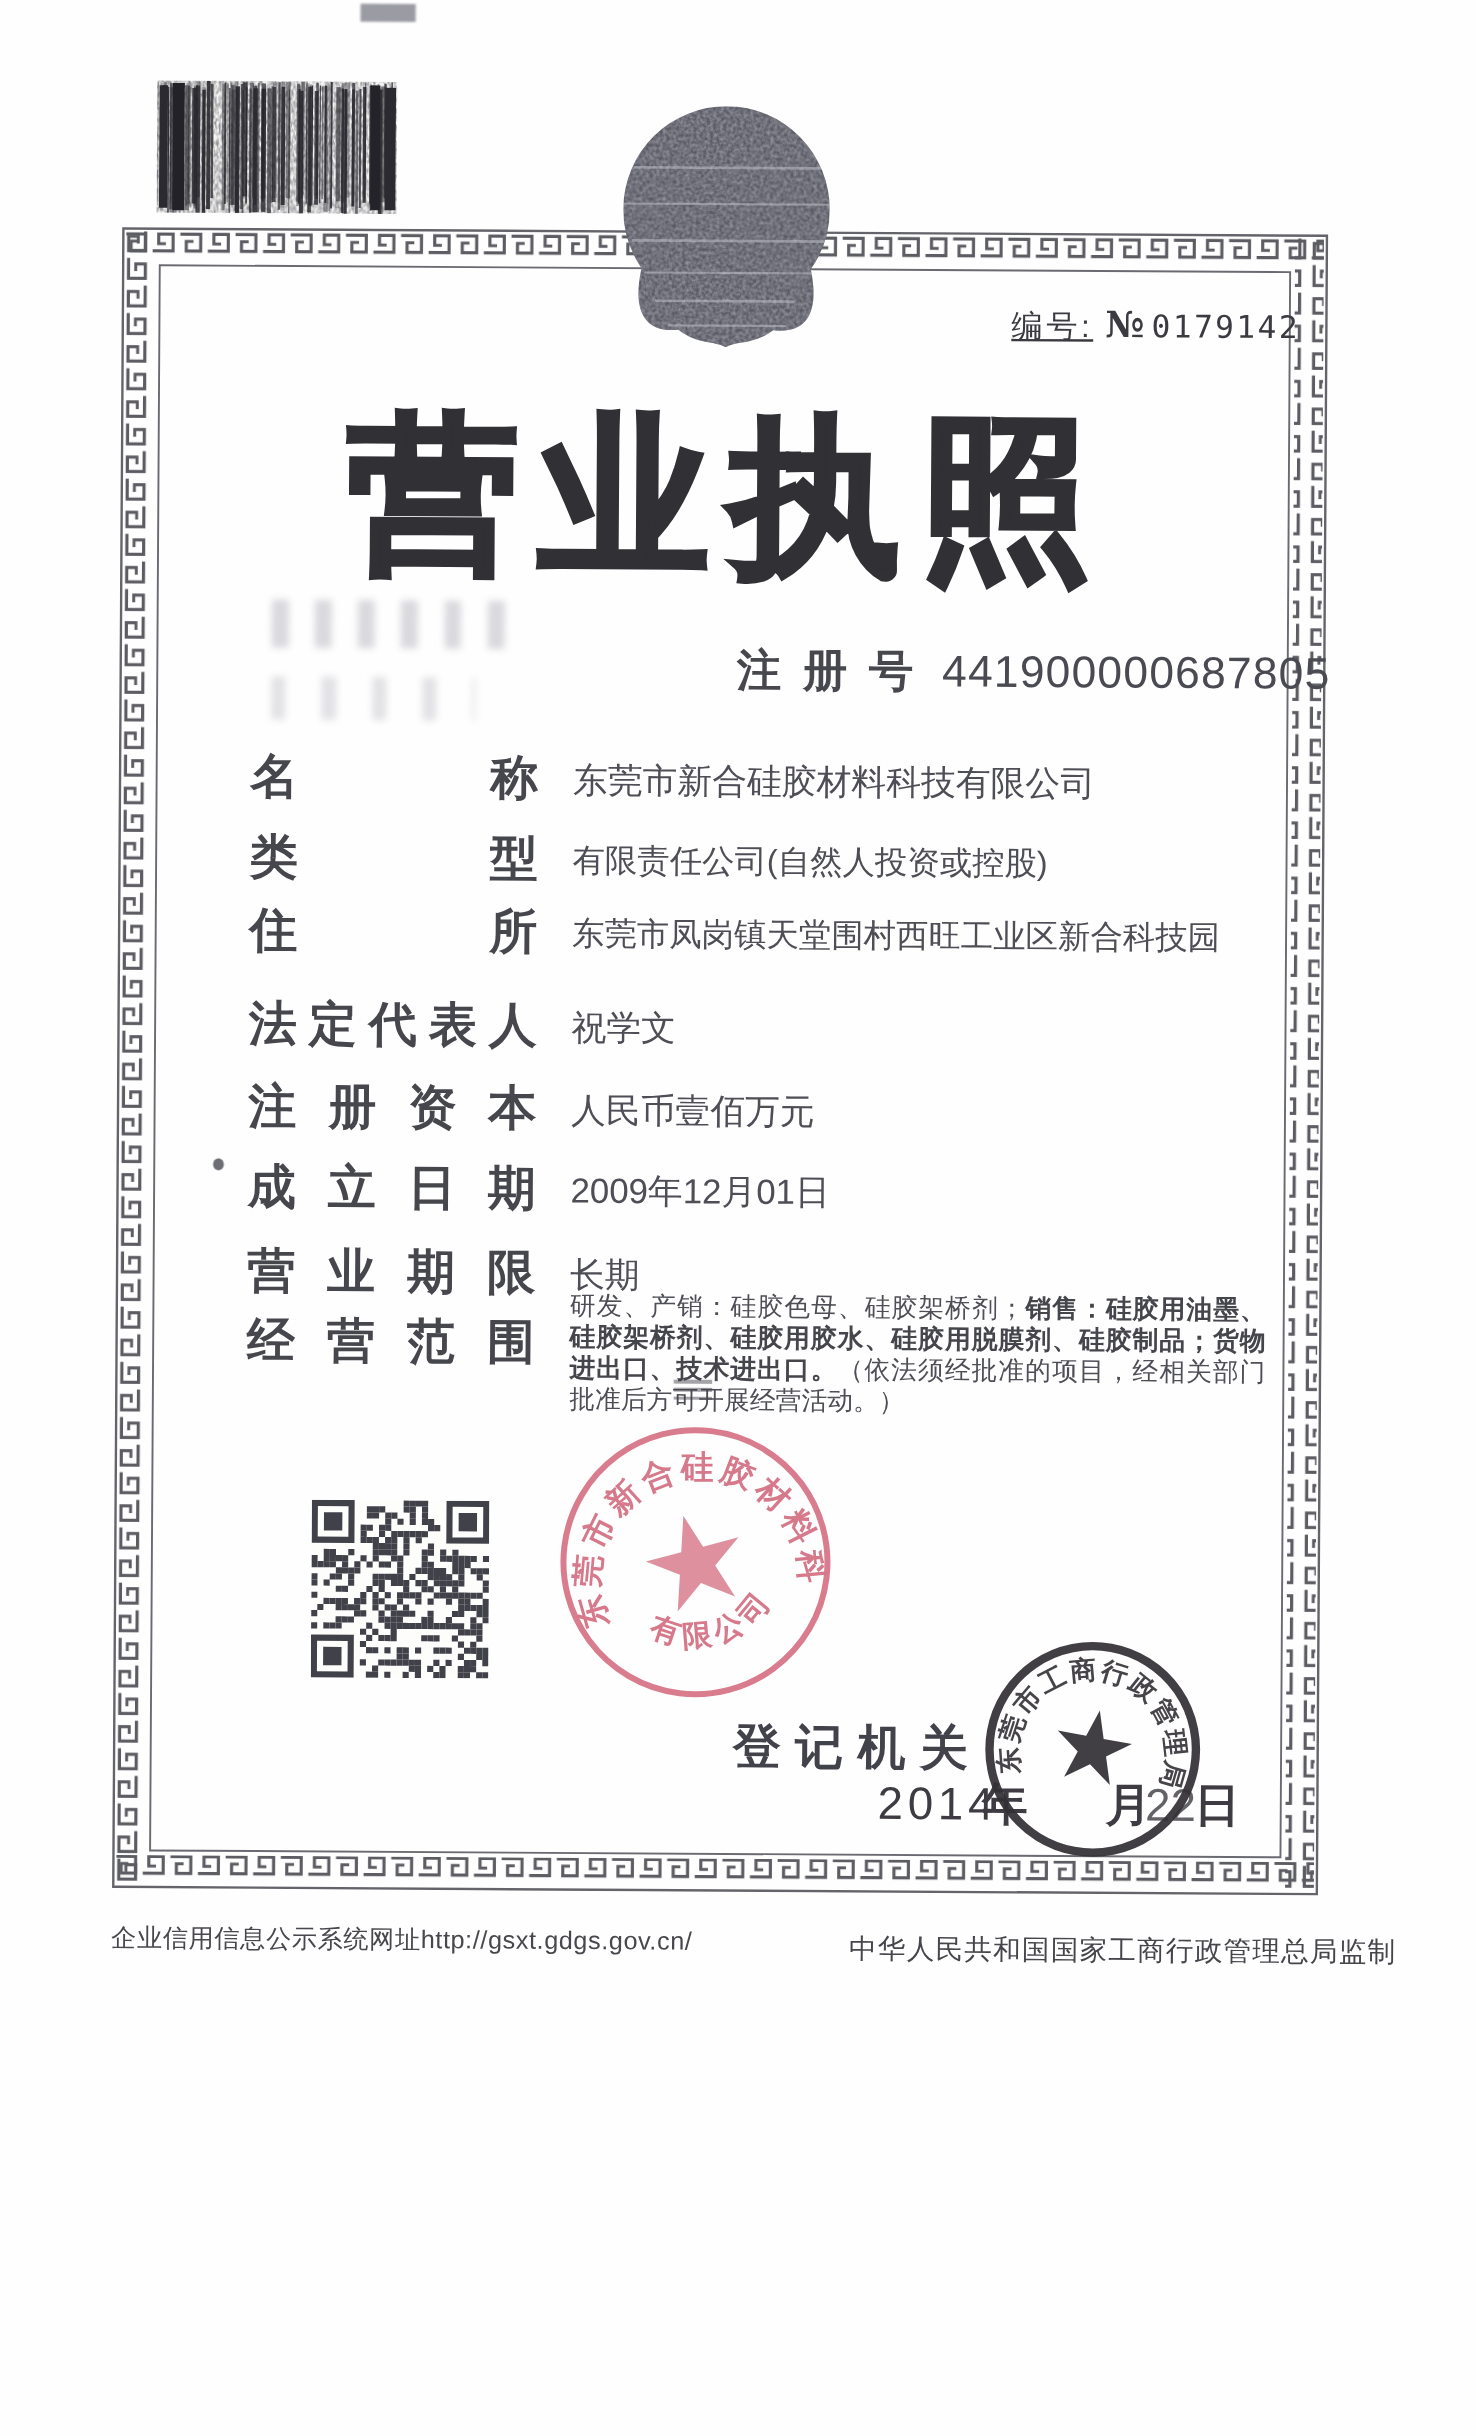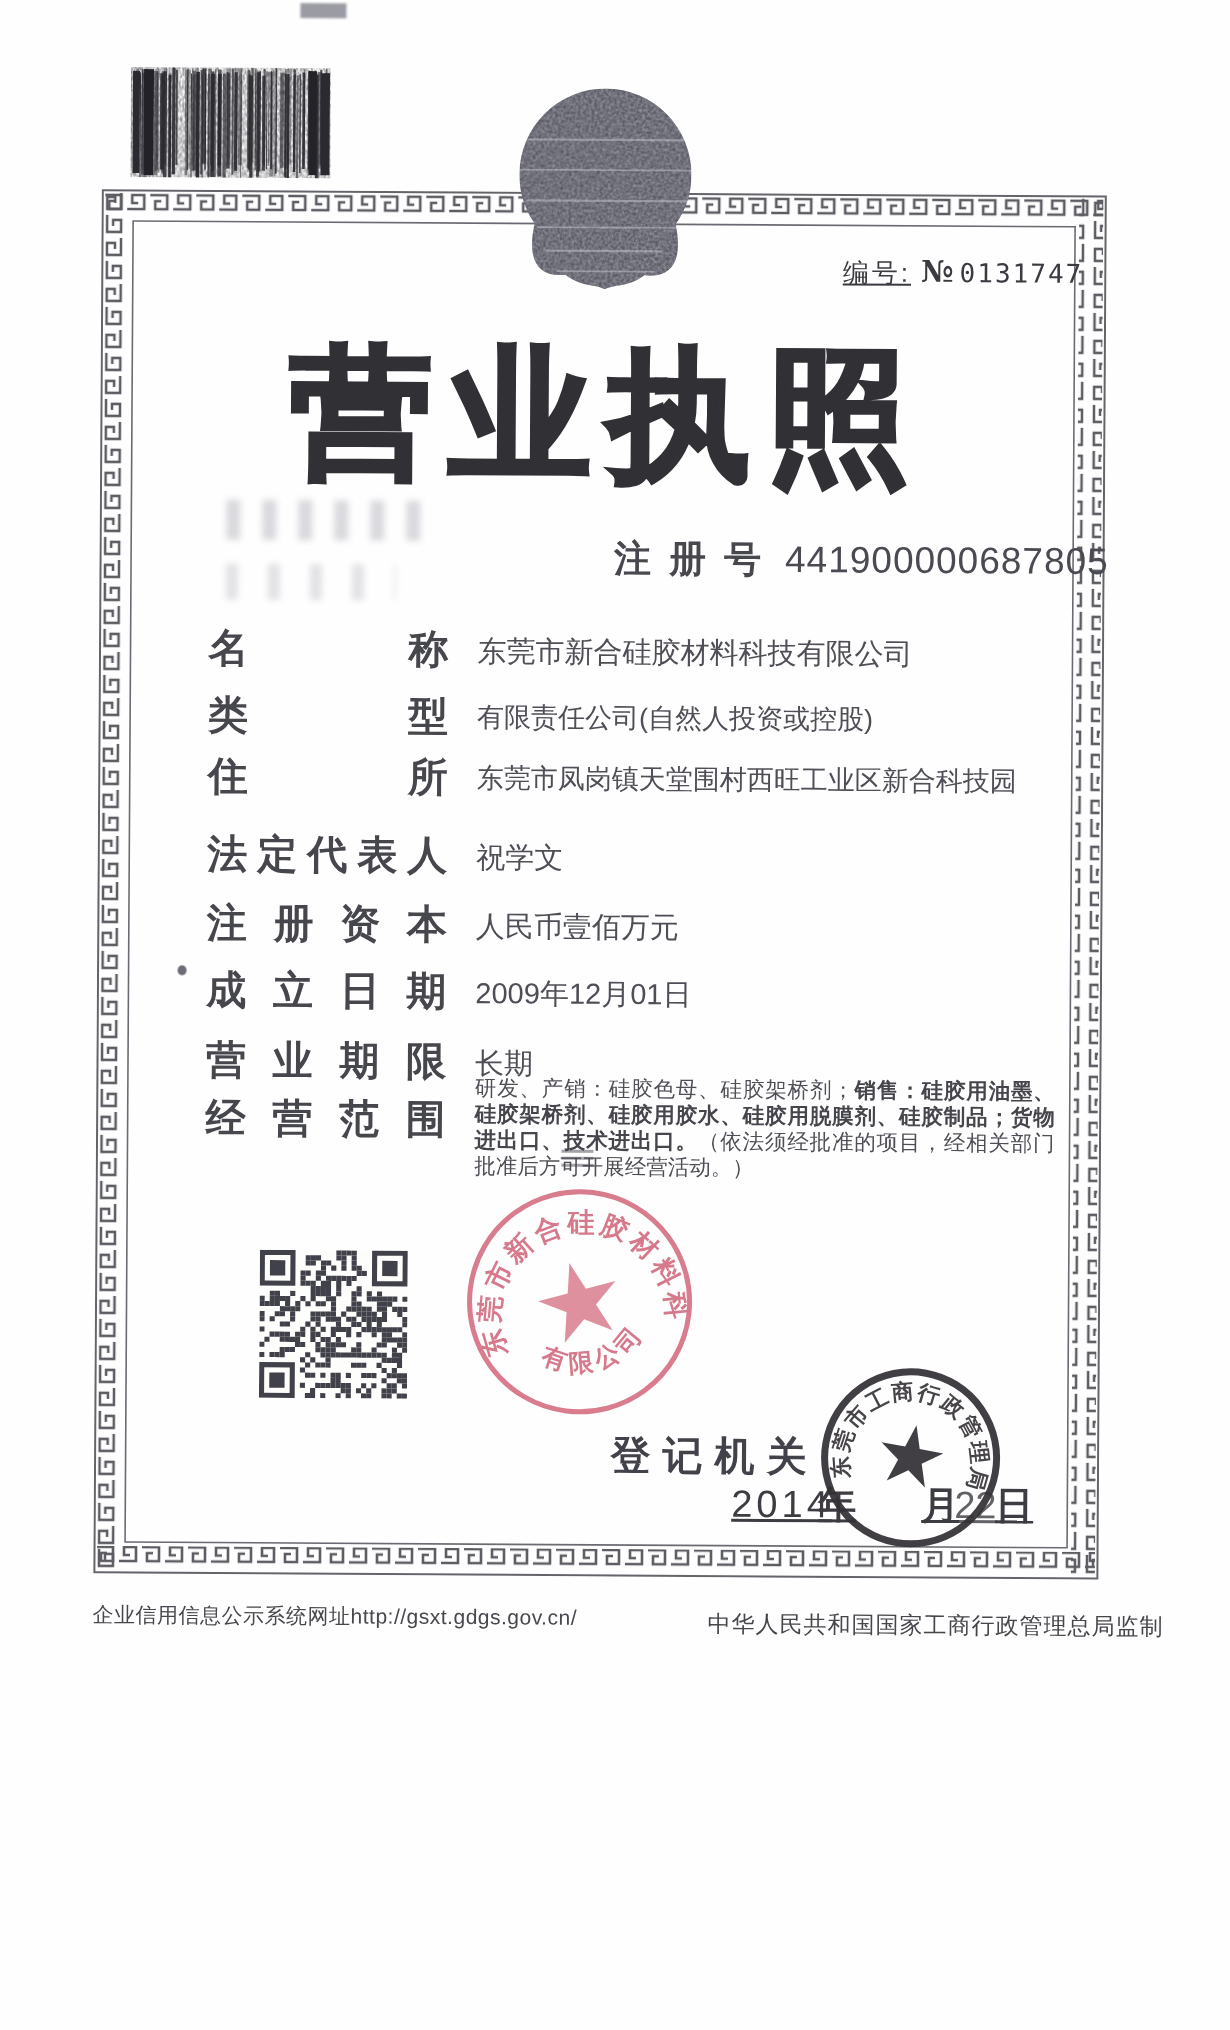--- a/index.html
+++ b/index.html
@@ -49,21 +49,21 @@
   
   .qr{position:absolute;left:262px;top:1252px;}
 
   
   .red-stamp{position:absolute;left:462px;top:1182px;opacity:0.85;}
   .black-stamp{position:absolute;left:816px;top:1358px;opacity:0.93;}
 
   
   .registry{position:absolute;left:614px;top:1428px;font-size:40px;font-weight:600;
             letter-spacing:12px;color:#42424a;white-space:nowrap;}
-  .dateline span{position:absolute;top:1484px;font-size:38px;color:#3e3c42;line-height:1;text-decoration:underline;}
+  .dateline span{position:absolute;top:1484px;font-size:38px;color:#3e3c42;line-height:1;}
   .d-year{left:735px;letter-spacing:4px;}
   .d-yu{left:822px;font-weight:600;}
   .d-mu{left:925px;font-weight:600;}
   .d-day{left:958px;opacity:.8;}
   .d-du{left:999px;font-weight:600;}
 
   
   .foot-l{position:absolute;left:97px;top:1604px;font-size:21px;color:#47474d;letter-spacing:.5px;white-space:nowrap;}
   .foot-r{position:absolute;left:712px;top:1608px;font-size:23px;color:#45454b;letter-spacing:1px;white-space:nowrap;}
 
@@ -253,21 +253,21 @@
         <rect x="10" y="92" width="195" height="2"></rect>
         <rect x="18" y="126" width="180" height="2.5"></rect>
         <rect x="30" y="156" width="160" height="2"></rect>
         <rect x="40" y="182" width="130" height="2.5"></rect>
         <rect x="52" y="205" width="110" height="2"></rect>
       </g>
     </g>
   </svg>
 
   <div class="serial">
-    <span class="lab">编号:</span><span class="no">№</span><span class="num">0131747</span>
+    <span class="lab">编号:</span><span class="no">№</span><span class="num">0179142</span>
   </div>
 
   <h1 class="title">营业执照</h1>
 
   <div class="regline">
     <span class="rl">注册号</span><span class="rn">441900000687805</span>
   </div>
 
   <div class="field-row r0">
     <div class="f-label">名称</div>

